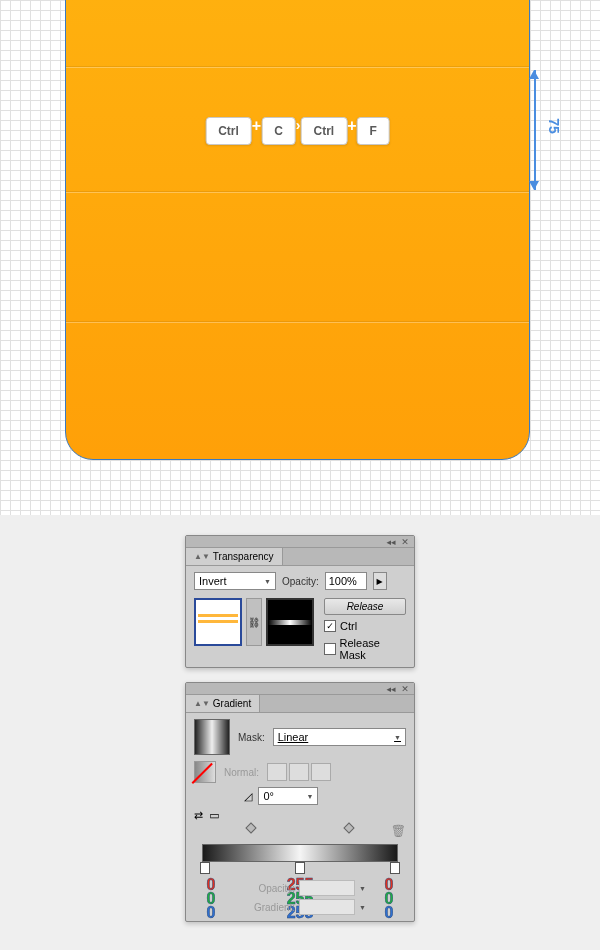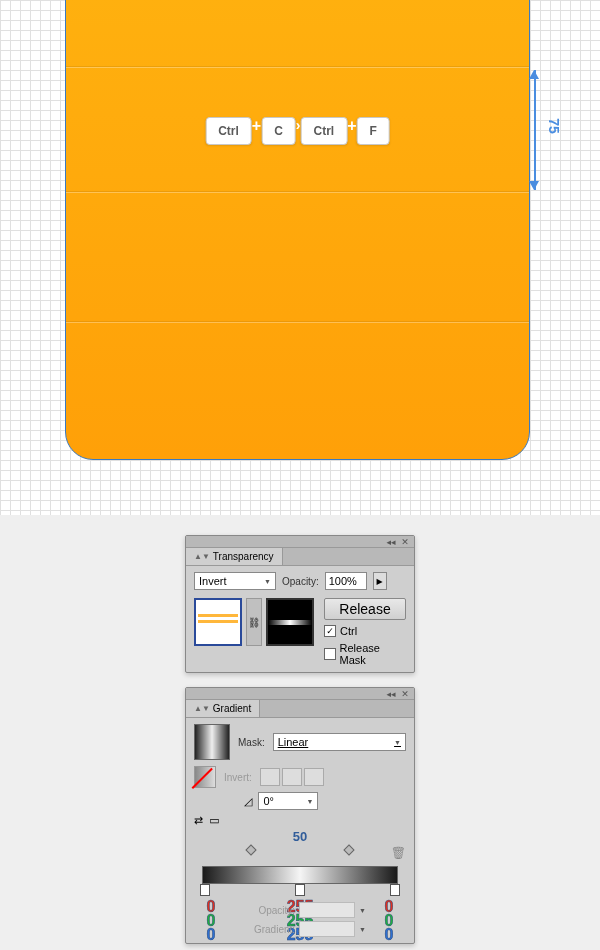--- a/index.html
+++ b/index.html
@@ -43,21 +43,21 @@
 .arrow-btn { width: 14px; height: 18px; background: #ddd; border: 1px solid #888; display: flex; align-items: center; justify-content: center; font-size: 8px; cursor: pointer; }
 .trow2 { display: flex; gap: 6px; }
 .thumb-group { display: flex; gap: 4px; }
 .thumb { width: 48px; height: 48px; border: 2px solid #333; background: #fff; position: relative; }
 .thumb.active { border: 2px solid #2a4a9a; }
 .thumb-inner-orange { position: absolute; top: 14px; left: 2px; right: 2px; height: 3px; background: #ffb73b; box-shadow: 0 6px 0 #ffb73b; }
 .thumb-mask { background: #000; }
 .thumb-mask-strip { position: absolute; top: 20px; left: 0; right: 0; height: 5px; background: linear-gradient(90deg, #000, #fff, #000); }
 .link-icon { width: 16px; height: 48px; display: flex; align-items: center; justify-content: center; background: #c0c0c0; border: 1px solid #999; font-size: 10px; cursor: pointer; }
 .trow2-right { flex: 1; display: flex; flex-direction: column; gap: 5px; padding-left: 4px; }
-.btn { background: linear-gradient(#e8e8e8, #d0d0d0); border: 1px solid #888; padding: 2px 0; text-align: center; font-size: 14px; cursor: pointer; border-radius: 2px; }
+.btn { background: linear-gradient(#e8e8e8, #d0d0d0); border: 1px solid #888; padding: 2px 0; text-align: center; font-size: 10px; cursor: pointer; border-radius: 2px; font-style: italic; }
 .chk-row { display: flex; align-items: center; gap: 4px; font-size: 11px; }
 .chk { width: 12px; height: 12px; border: 1px solid #666; background: #fff; display: flex; align-items: center; justify-content: center; font-size: 9px; cursor: pointer; }
 
 
 .grow1 { display: flex; align-items: center; gap: 8px; margin-bottom: 6px; }
 .grad-preview { width: 36px; height: 36px; border: 1px solid #666; background: linear-gradient(90deg, #222, #eee, #222); }
 .grad-type-sel { flex: 1; text-decoration: underline; }
 .grow2 { display: flex; align-items: center; gap: 8px; margin-bottom: 4px; }
 .stroke-thumb { width: 22px; height: 22px; border: 1px solid #999; background: linear-gradient(90deg, #888, #ddd); position: relative; }
 .stroke-thumb .slash { position: absolute; left: -2px; bottom: -2px; width: 28px; height: 2px; background: red; transform: rotate(-45deg); transform-origin: left bottom; }
@@ -179,41 +179,40 @@
         <span class="lbl">Mask:</span>
         <div class="select grad-type-sel">
           <span>Linear</span>
           <span class="tri">▼</span>
         </div>
       </div>
       <div class="grow2">
         <div class="stroke-thumb">
             <div class="slash"></div>
           </div>
-        <span class="lbl-dim">Invert:</span>
+        <span class="lbl-dim">Normal:</span>
         <div class="mini-btns">
           <div class="mini-btn"></div>
           <div class="mini-btn"></div>
           <div class="mini-btn"></div>
         </div>
       </div>
       <div class="grow3">
         <span>◿</span>
         <div class="select" style="width:60px">
           <span>0°</span>
           <span class="tri">▼</span>
         </div>
       </div>
       <div class="grow4">
         <div class="tool-icons">
           <span>⇄</span>
           <span>▭</span>
         </div>
       </div>
-      <div class="fifty-label">50</div>
       <div class="slider-row">
         <div class="slider-diamond sd1"></div>
         <div class="slider-diamond sd2"></div>
         <span class="slider-trash">🗑</span>
       </div>
       <div class="grad-bar"></div>
       <div class="stops-row">
         <div class="stop stop-l"></div>
         <div class="stop stop-m"></div>
         <div class="stop stop-r"></div>

